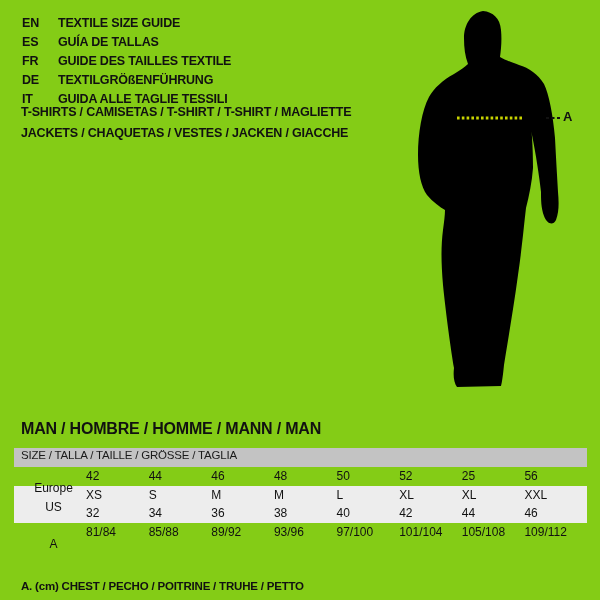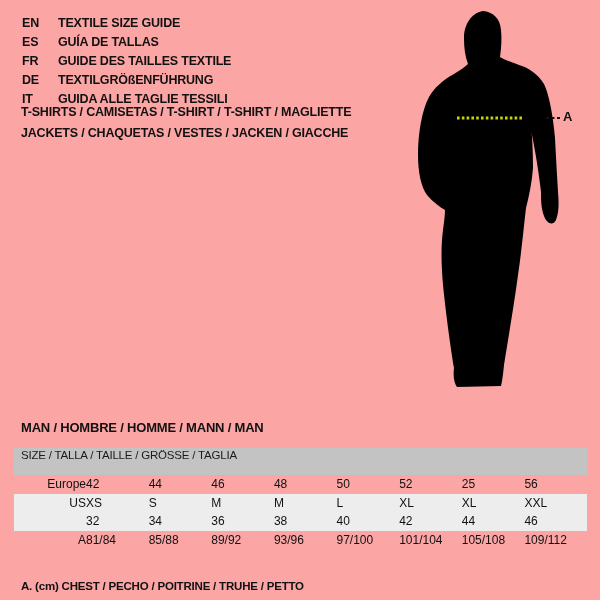--- a/index.html
+++ b/index.html
@@ -3,45 +3,45 @@
 <meta charset="utf-8">
 <style>
   :root{
     --header-bg:#c3c3c3;
     --stripe-bg:#ededed;
     --dash-yellow:#c9d400;
     --ink:#111111;
   }
   html,body{margin:0;padding:0;background:#fff;}
   .canvas{
-    position:relative;width:600px;height:600px;background:#fca5a5;
+    position:relative;width:600px;height:600px;background:#84cc16;
     font-family:"Liberation Sans","DejaVu Sans",sans-serif;color:var(--ink);
     overflow:hidden;
   }
   
   .lang-list{position:absolute;left:22px;top:14px;}
   .lang-row{display:flex;height:19px;line-height:19px;font-size:12.5px;font-weight:700;letter-spacing:-0.2px;}
   .lang-code{width:36px;}
   
   .cats{position:absolute;left:21px;top:102px;}
   .cat-line{height:21px;line-height:21px;font-size:12.5px;font-weight:700;letter-spacing:-0.2px;white-space:nowrap;}
   
   .figure-svg{position:absolute;left:405px;top:0;}
   .a-label{position:absolute;left:563px;top:109px;font-size:13px;font-weight:700;}
   
-  .section-title{position:absolute;left:21px;top:420px;font-size:13px;font-weight:700;letter-spacing:-0.2px;}
+  .section-title{position:absolute;left:21px;top:420px;font-size:16px;font-weight:700;letter-spacing:-0.2px;}
   
   .size-table{position:absolute;left:14px;top:448px;width:573px;}
   .thead{
-    height:27px;line-height:15px;background:var(--header-bg);
+    height:19px;line-height:15px;background:var(--header-bg);
     font-size:11.5px;padding-left:7px;letter-spacing:-0.2px;color:#1a1a1a;
   }
   .trow{display:flex;height:18.5px;line-height:18.5px;font-size:12px;}
   .trow.shaded{background:var(--stripe-bg);}
-  .tlabel{width:72px;padding-left:7px;box-sizing:border-box;text-align:right;}
+  .tlabel{width:72px;padding-left:7px;box-sizing:border-box;text-align:center;margin-top:12px;}
   .tcell{flex:1;text-align:left;}
   
   .footnote{position:absolute;left:21px;top:580px;font-size:11.5px;font-weight:700;letter-spacing:-0.2px;}
 </style>
 </head>
 <body>
 
 <div class="canvas">
 
   <div class="lang-list">

